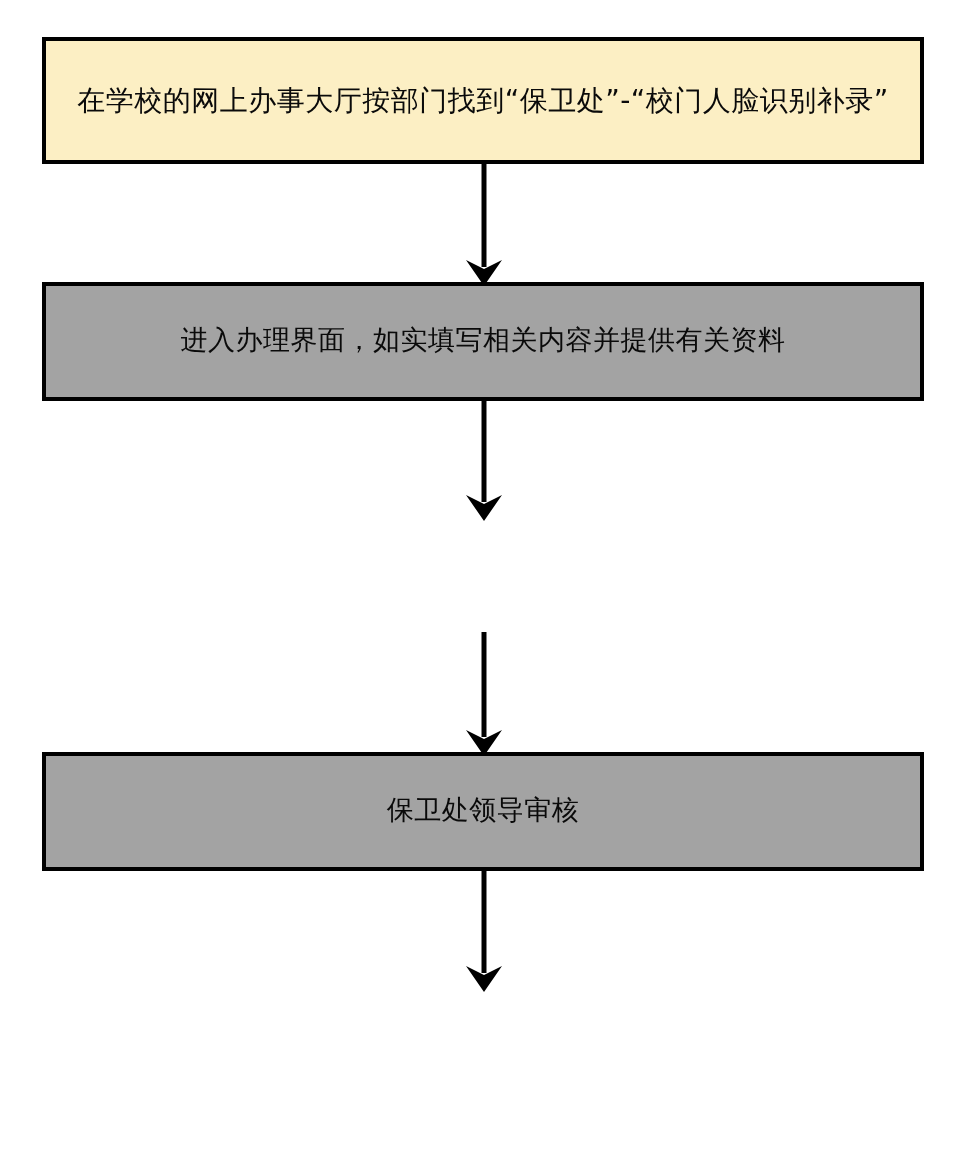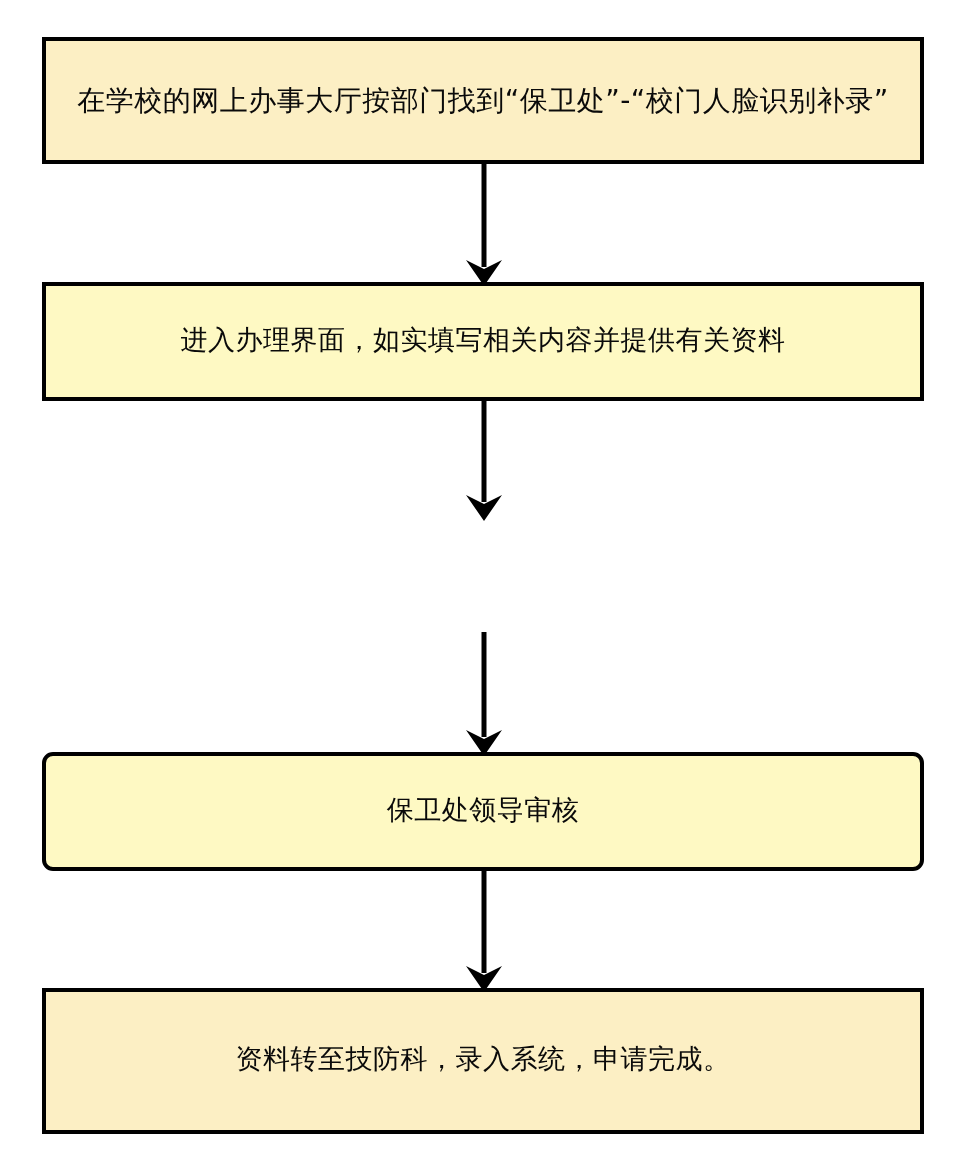--- a/index.html
+++ b/index.html
@@ -36,27 +36,27 @@
     line-height: 1.25;
     color: #0a0a0a;
     letter-spacing: 0.5px;
     text-align: center;
     white-space: nowrap;
     font-weight: 500;
     padding: 0 6px;
     transform: translateY(-2px);
   }
   .node.fill-cream  { background: #fcefc4; }
-  .node.fill-green  { background: #fef9c3; justify-content: center; }
+  .node.fill-green  { background: #a3a3a3; justify-content: center; }
 
   
   #node-1 { left: 42px;  top: 37px;   width: 882px; height: 127px; }
   #node-2 { left: 42px;  top: 282px;  width: 882px; height: 119px; }
   #node-3 { left: 42px;  top: 517px;  width: 882px; height: 119px; }
-  #node-4 { left: 42px;  top: 752px;  width: 882px; height: 119px; border-radius: 11px; }
+  #node-4 { left: 42px;  top: 752px;  width: 882px; height: 119px; }
   #node-5 { left: 42px;  top: 988px;  width: 882px; height: 146px; }
 
   
   #node-1 .node-label { font-size: 28px; transform: translateY(0px); }
 
   
   .connector {
     position: absolute;
     left: 0;
     width: 964px;
@@ -108,17 +108,14 @@
     <span class="node-label">保卫处领导审核</span>
   </div>
 
   <div class="connector" id="conn-4">
     <svg width="964" height="125" viewBox="0 0 964 125">
       <line x1="484" y1="0" x2="484" y2="106" stroke="#000000" stroke-width="5"></line>
       <path d="M 466 99 L 484 125 L 502 99 L 484 108 Z" fill="#000000"></path>
     </svg>
   </div>
 
-  <div class="node fill-cream" id="node-5">
-    <span class="node-label">资料转至技防科，录入系统，申请完成。</span>
-  </div>
 
 </div>
 
 </body></html>

